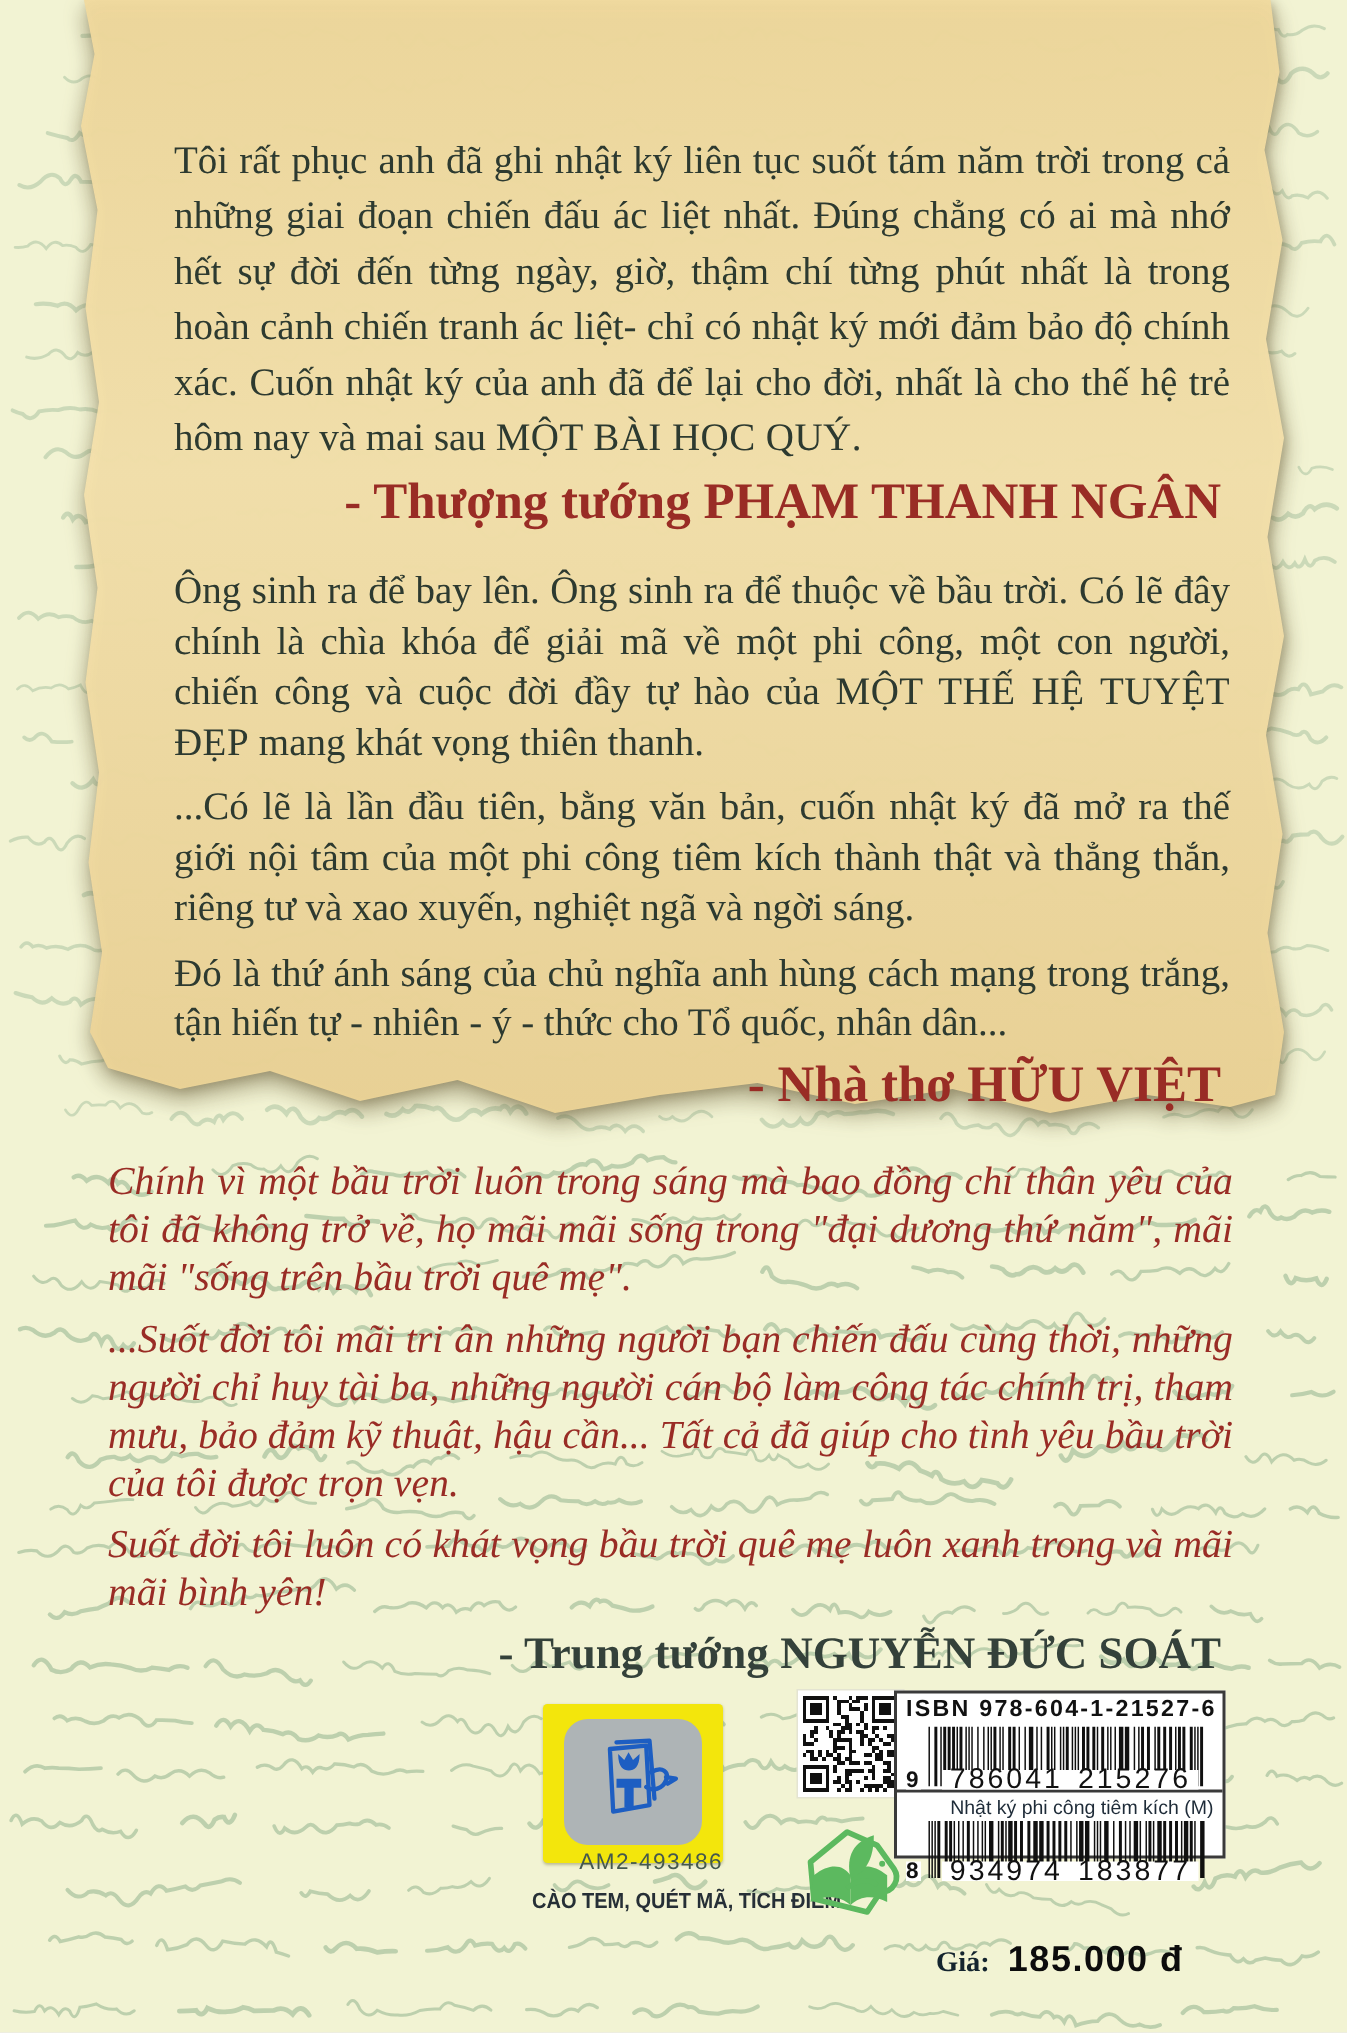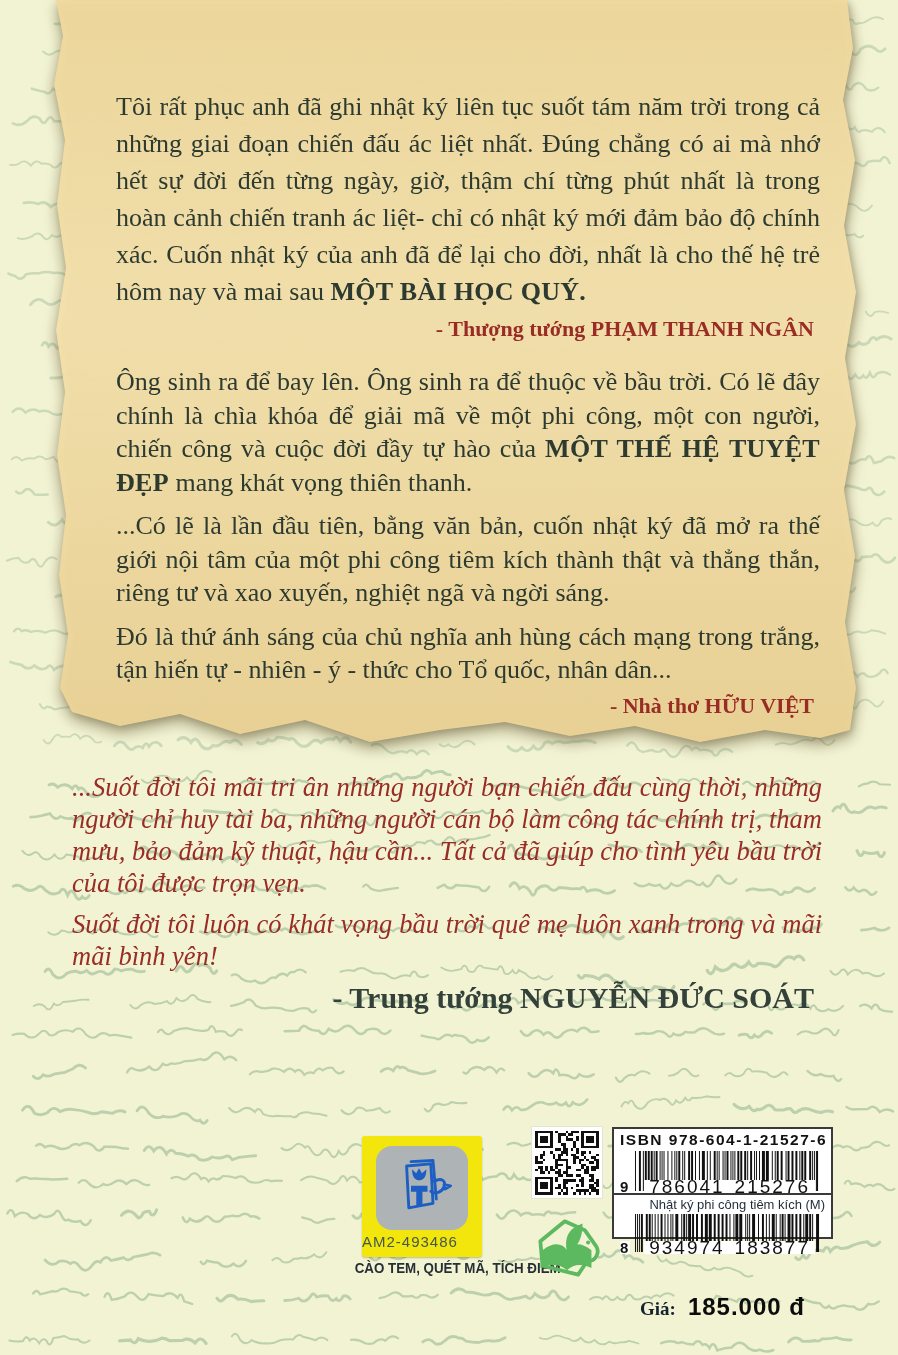--- a/index.html
+++ b/index.html
@@ -24,52 +24,52 @@
       background:linear-gradient(180deg, rgba(240,217,157,.96) 0%, rgba(245,226,173,.96) 42%, rgba(236,211,150,.96) 100%);
       clip-path:polygon(6px 0px,13px 36px,4px 84px,15px 140px,7px 205px,16px 268px,6px 330px,
         15px 392px,7px 455px,16px 515px,9px 575px,18px 635px,10px 688px,22px 712px,
         70px 726px,130px 714px,190px 734px,255px 720px,320px 742px,390px 730px,455px 722px,
         520px 736px,585px 726px,650px 742px,715px 730px,770px 738px,800px 730px,
         806px 688px,795px 622px,805px 556px,794px 490px,806px 424px,795px 358px,806px 292px,
         794px 226px,805px 160px,793px 100px,803px 48px,797px 0px);}
   .paper-content{position:absolute;left:66px;right:40px;top:88px;color:var(--ink);}
   .q{font-size:26px;line-height:37px;text-align:justify;margin:0;}
   .q.tight{line-height:33.5px;}
-  .emph{font-weight:bold;letter-spacing:.3px;}
-  .sig{font-size:22px;font-weight:bold;text-align:right;margin:6px 6px 0 0;}
+  .emph{font-weight:normal;letter-spacing:.3px;}
+  .sig{font-size:34px;font-weight:bold;text-align:right;margin:6px 6px 0 0;}
   .sig.red{color:var(--accent-red);}
   .mt-lg{margin-top:23px;}
   .mt-sm{margin-top:10px;}
 
   
   .lower{position:absolute;left:72px;right:76px;top:771px;color:var(--accent-red);}
   .hq{font-style:italic;font-size:26.5px;line-height:32px;text-align:justify;margin:0 0 9px 0;}
   .sig-dark{color:#34413a;font-size:30px;font-weight:bold;text-align:right;margin:2px 8px 0 0;}
 
   
-  .sticker{position:absolute;left:362px;top:1136px;width:120px;height:121px;
-      background:var(--sticker-yellow);border-radius:3px;text-align:left;
+  .sticker{position:absolute;left:362px;top:1136px;width:120px;height:106px;
+      background:var(--sticker-yellow);border-radius:3px;text-align:right;
       box-shadow:0 1px 2px rgba(90,90,30,.35);}
   .sticker-chip{margin:10px auto 3px;width:92px;height:84px;background:#aeb4b6;
       border-radius:16px;display:flex;align-items:center;justify-content:center;}
   .sticker-code{font-family:"Liberation Sans",sans-serif;font-size:15px;color:#44584e;letter-spacing:1px;}
   .sticker-caption{position:absolute;left:347px;top:1260px;width:192px;text-align:center;
       font-family:"Liberation Sans",sans-serif;font-weight:bold;font-size:14.5px;
       color:#262f36;transform:scaleX(.92);transform-origin:center;white-space:nowrap;}
 
   
   .qr-box{position:absolute;left:532px;top:1127px;width:70px;height:71px;background:#fff;
       padding:3px;box-sizing:border-box;box-shadow:0 0 0 1px #e4e4d2;}
   #qr-svg{width:100%;height:100%;display:block;}
 
   
   .green-logo{position:absolute;left:527px;top:1207px;width:80px;height:82px;}
 
   
-  .bc-panel{position:absolute;left:612px;top:1127px;width:221px;height:112px;background:#fff;
+  .bc-panel{position:absolute;left:596px;top:1127px;width:221px;height:112px;background:#fff;
       border:2px solid #3a3a3a;box-sizing:border-box;font-family:"Liberation Sans",sans-serif;color:#111;}
   .bc-top{padding:2px 6px 0;border-bottom:2px solid #3a3a3a;height:66px;box-sizing:border-box;}
   .isbn-label{font-weight:bold;font-size:15.5px;text-align:center;letter-spacing:1.5px;white-space:nowrap;}
   .bc-wrap{position:relative;height:40px;margin:2px 4px 0 14px;}
   .bc-wrap svg{position:absolute;inset:0;width:100%;height:100%;}
   .bc-digits{position:absolute;bottom:-2px;left:6px;right:6px;display:flex;justify-content:flex-end;
       font-weight:normal;font-size:19px;}
   .bc-digits span{background:#fff;padding:0 5px;line-height:13px;letter-spacing:2px;}
   .bc-lead{position:absolute;bottom:-2px;left:-14px;background:#fff;font-weight:bold;font-size:15px;
       line-height:13px;padding-right:2px;}
@@ -423,20 +423,21 @@
       <p class="q"><span>Tôi rất phục anh đã ghi nhật ký liên tục suốt tám năm trời trong cả những giai đoạn chiến đấu ác liệt nhất. Đúng chẳng có ai mà nhớ hết sự đời đến từng ngày, giờ, thậm chí từng phút nhất là trong hoàn cảnh chiến tranh ác liệt- chỉ có nhật ký mới đảm bảo độ chính xác. Cuốn nhật ký của anh đã để lại cho đời, nhất là cho thế hệ trẻ hôm nay và mai sau </span><span class="emph">MỘT BÀI HỌC QUÝ.</span></p>
       <p class="sig red"><span>- Thượng tướng </span><span>PHẠM THANH NGÂN</span></p>
       <p class="q tight mt-lg"><span>Ông sinh ra để bay lên. Ông sinh ra để thuộc về bầu trời. Có lẽ đây chính là chìa khóa để giải mã về một phi công, một con người, chiến công và cuộc đời đầy tự hào của </span><span class="emph">MỘT THẾ HỆ TUYỆT ĐẸP</span><span> mang khát vọng thiên thanh.</span></p>
       <p class="q tight mt-sm">...Có lẽ là lần đầu tiên, bằng văn bản, cuốn nhật ký đã mở ra thế giới nội tâm của một phi công tiêm kích thành thật và thẳng thắn, riêng tư và xao xuyến, nghiệt ngã và ngời sáng.</p>
       <p class="q tight mt-sm">Đó là thứ ánh sáng của chủ nghĩa anh hùng cách mạng trong trắng, tận hiến tự - nhiên - ý - thức cho Tổ quốc, nhân dân...</p>
       <p class="sig red"><span>- Nhà thơ </span><span>HỮU VIỆT</span></p>
     </div>
   </div>
 
   <div class="lower">
+    <p class="hq">Chính vì một bầu trời luôn trong sáng mà bao đồng chí thân yêu của tôi đã không trở về, họ mãi mãi sống trong "đại dương thứ năm", mãi mãi "sống trên bầu trời quê mẹ".</p>
     <p class="hq">...Suốt đời tôi mãi tri ân những người bạn chiến đấu cùng thời, những người chỉ huy tài ba, những người cán bộ làm công tác chính trị, tham mưu, bảo đảm kỹ thuật, hậu cần... Tất cả đã giúp cho tình yêu bầu trời của tôi được trọn vẹn.</p>
     <p class="hq">Suốt đời tôi luôn có khát vọng bầu trời quê mẹ luôn xanh trong và mãi mãi bình yên!</p>
     <p class="sig-dark"><span>- Trung tướng </span><span>NGUYỄN ĐỨC SOÁT</span></p>
   </div>
 
   <div class="sticker">
     <div class="sticker-chip">
       <svg width="66" height="66" viewBox="0 0 60 60">
         <g fill="none" stroke="var(--logo-blue)" stroke-width="2.6" stroke-linejoin="round" stroke-linecap="round">
           <path d="M16 10 L38 8 L40 44 L18 48 Z"></path>

